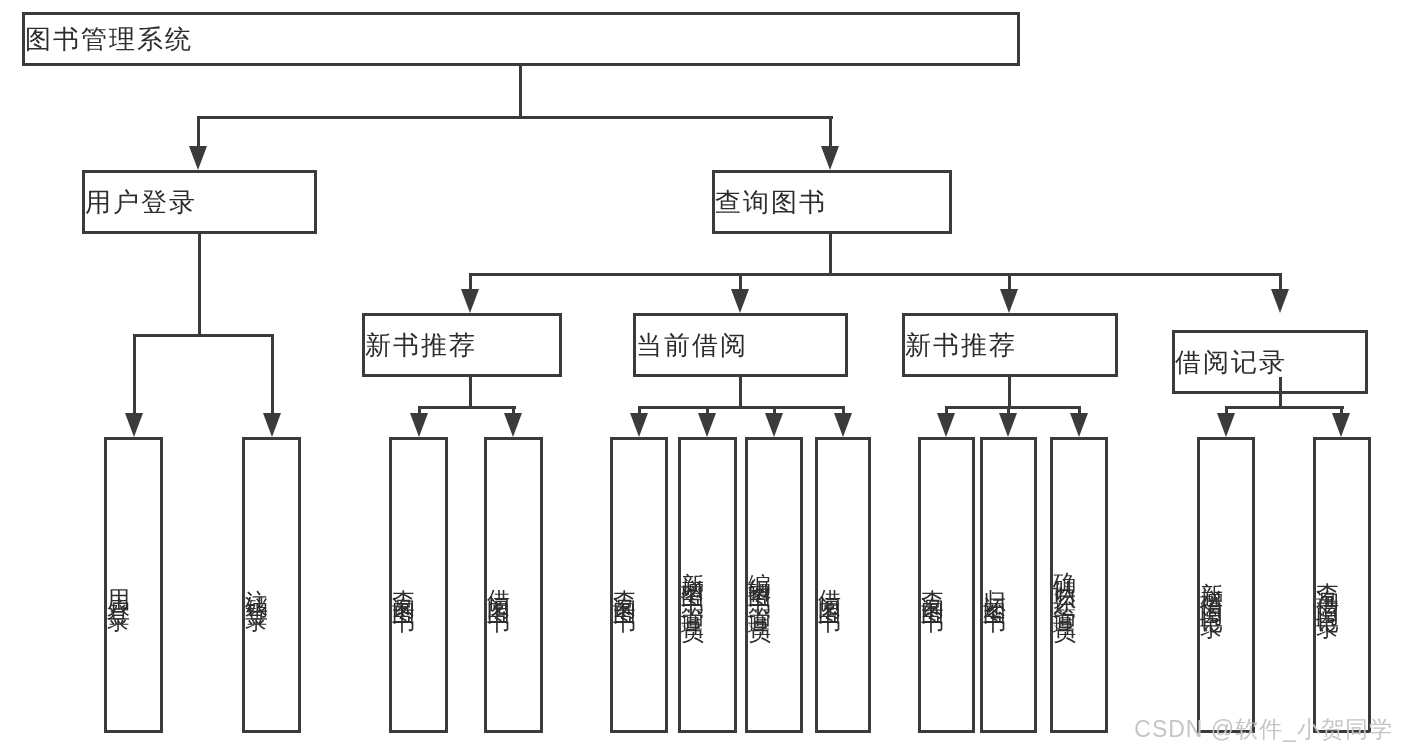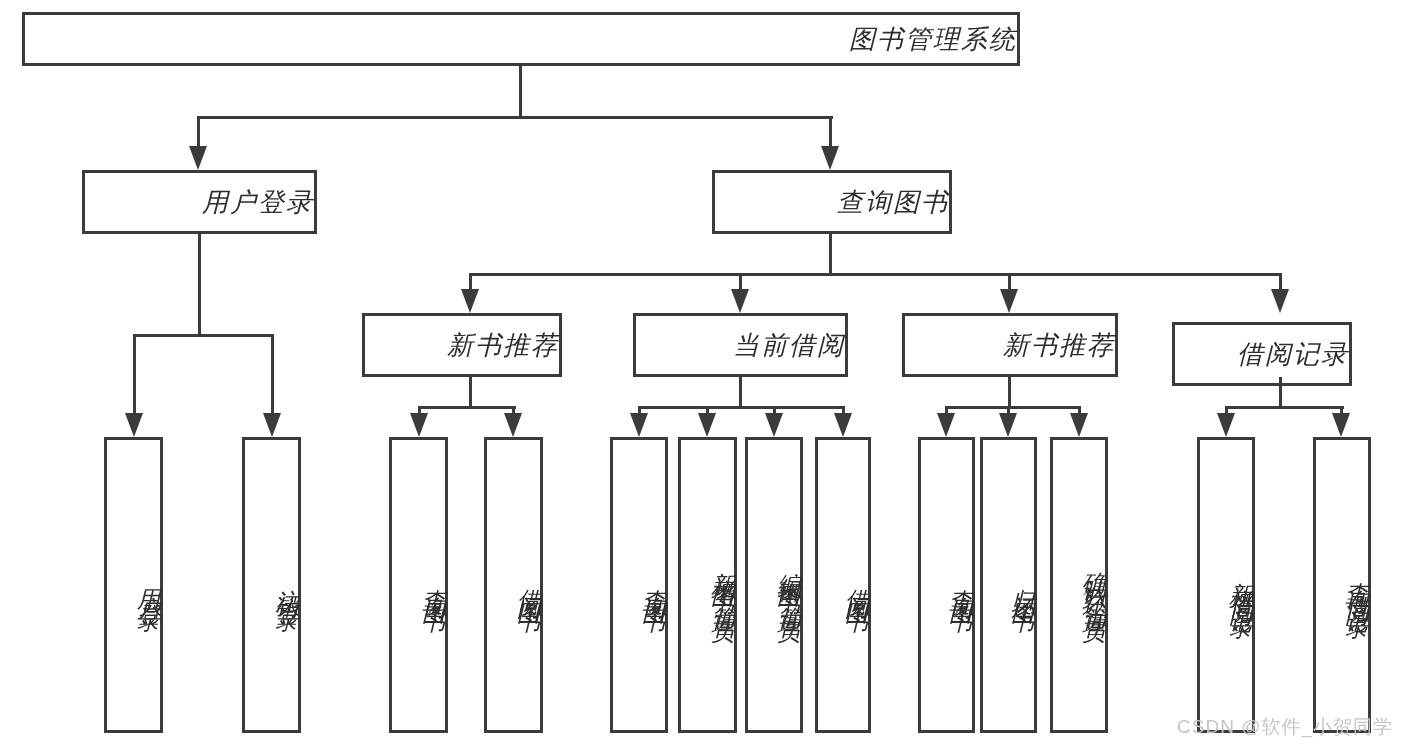--- a/index.html
+++ b/index.html
@@ -4,38 +4,38 @@
 <style>
   html,body{margin:0;padding:0;background:#fff;}
   body{
     position:relative;width:1405px;height:747px;overflow:hidden;
     font-family:"Liberation Sans","DejaVu Sans",sans-serif;
     color:#2d2d2d;
   }
   .box{
     position:absolute;box-sizing:border-box;background:#fff;
     border:3px solid #3b3b3b;
-    display:flex;align-items:center;justify-content:flex-end;font-style:italic;
+    display:flex;align-items:center;justify-content:flex-start;
   }
   .hbox{font-size:26px;letter-spacing:2px;}
   .vbox span{
     writing-mode:vertical-rl;text-orientation:mixed;
     font-size:23px;line-height:1;letter-spacing:7px;
     white-space:nowrap;
   }
   .vline{position:absolute;width:3px;background:#3b3b3b;}
   .hline{position:absolute;height:3px;background:#3b3b3b;}
   .arrow{
     position:absolute;width:0;height:0;
     border-left:9px solid transparent;border-right:9px solid transparent;
     border-top:24px solid #3b3b3b;
   }
   .watermark{
     position:absolute;right:12px;top:714px;z-index:10;
-    font-size:19px;letter-spacing:1px;color:#c5c5c5;
+    font-size:23px;letter-spacing:1px;color:#c5c5c5;
   }
 </style>
 </head>
 <body>
 
 <div class="box hbox" style="left:22px;top:12px;width:998px;height:54px">
   <span>图书管理系统</span>
 </div>
 
 <div class="box hbox" style="left:82px;top:170px;width:235px;height:64px">
@@ -51,21 +51,21 @@
 </div>
 
 <div class="box hbox" style="left:633px;top:313px;width:215px;height:64px">
   <span>当前借阅</span>
 </div>
 
 <div class="box hbox" style="left:902px;top:313px;width:216px;height:64px">
   <span>新书推荐</span>
 </div>
 
-<div class="box hbox" style="left:1172px;top:322px;width:180px;height:64px">
+<div class="box hbox" style="left:1172px;top:330px;width:196px;height:64px">
   <span>借阅记录</span>
 </div>
 
 <div class="box vbox" style="left:104px;top:437px;width:59px;height:296px">
   <span>用户登录</span>
 </div>
 <div class="box vbox" style="left:242px;top:437px;width:59px;height:296px">
   <span>注销登录</span>
 </div>
 

